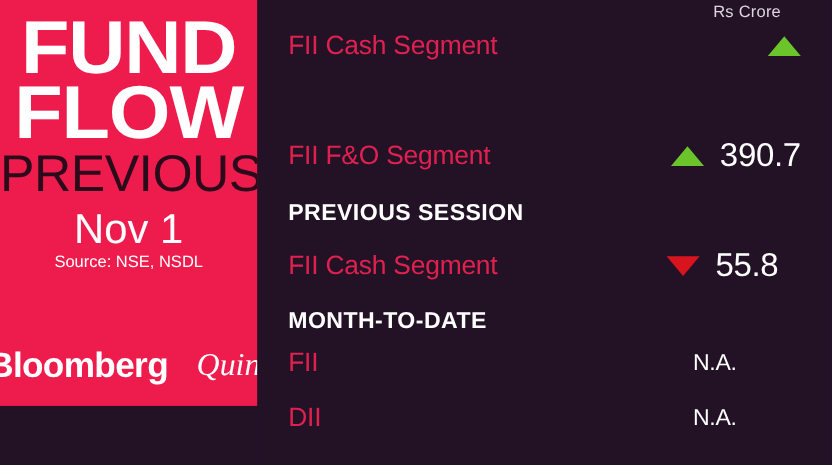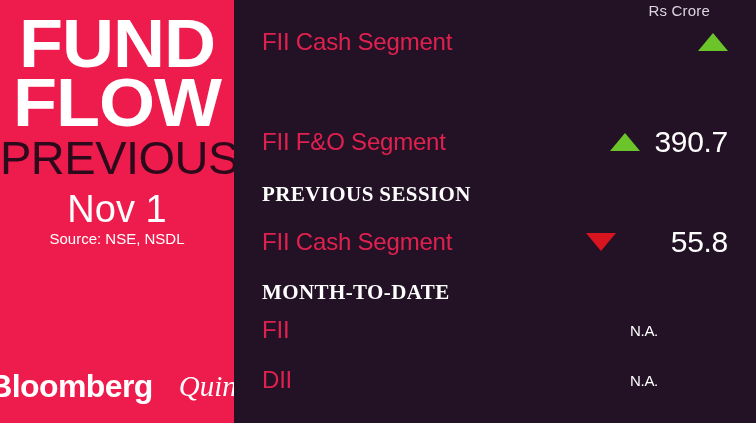--- a/index.html
+++ b/index.html
@@ -16,21 +16,21 @@
     font-family: "Liberation Sans", sans-serif;
     -webkit-font-smoothing: antialiased;
   }
 
   
   #brand-panel {
     position: absolute;
     left: 0;
     top: 0;
     width: 234px;
-    height: 423px;
+    height: 369px;
     background: #ee1c4c;
     overflow: hidden;
   }
 
   .title-block {
     position: absolute;
     left: 0;
     top: 8px;
     width: 234px;
     text-align: center;
@@ -160,21 +160,21 @@
     justify-content: flex-end;
     gap: 14px;
   }
   .row-value {
     color: #ffffff;
     font-size: 30px;
     letter-spacing: -0.3px;
     white-space: nowrap;
   }
   .row-value.small {
-    font-size: 15px;
+    font-size: 21px;
   }
 
   .arrow {
     width: 0;
     height: 0;
     flex: 0 0 auto;
   }
   .arrow.up {
     border-left: 15px solid transparent;
     border-right: 15px solid transparent;
@@ -192,21 +192,20 @@
   }
 
   .section-head {
     position: absolute;
     left: 28px;
     color: #ffffff;
     font-weight: bold;
     font-size: 21px;
     letter-spacing: 0.4px;
     white-space: nowrap;
-    font-family: Liberation Serif, serif;
   }
 </style>
 </head>
 <body>
 
 <div id="stage">
 
   <div id="brand-panel">
 
     <div class="title-block">
@@ -244,21 +243,21 @@
       <span class="row-value-wrap">
         <span class="arrow up"></span>
         <span class="row-value">390.7</span>
       </span>
     </div>
 
     <div class="section-head" style="top:182px;">PREVIOUS SESSION</div>
 
     <div class="data-row" style="top:222px;">
       <span class="row-label">FII Cash Segment</span>
-      <span class="row-value-wrap" style="justify-content:space-between;">
+      <span class="row-value-wrap" style="justify-content:center;">
         <span class="arrow down"></span>
         <span class="row-value">55.8</span>
       </span>
     </div>
 
     <div class="section-head" style="top:280px;text-align:center;">MONTH-TO-DATE</div>
 
     <div class="data-row" style="top:310px;text-decoration:underline;">
       <span class="row-label">FII</span>
       <span class="row-value-wrap" style="justify-content:flex-start;">

